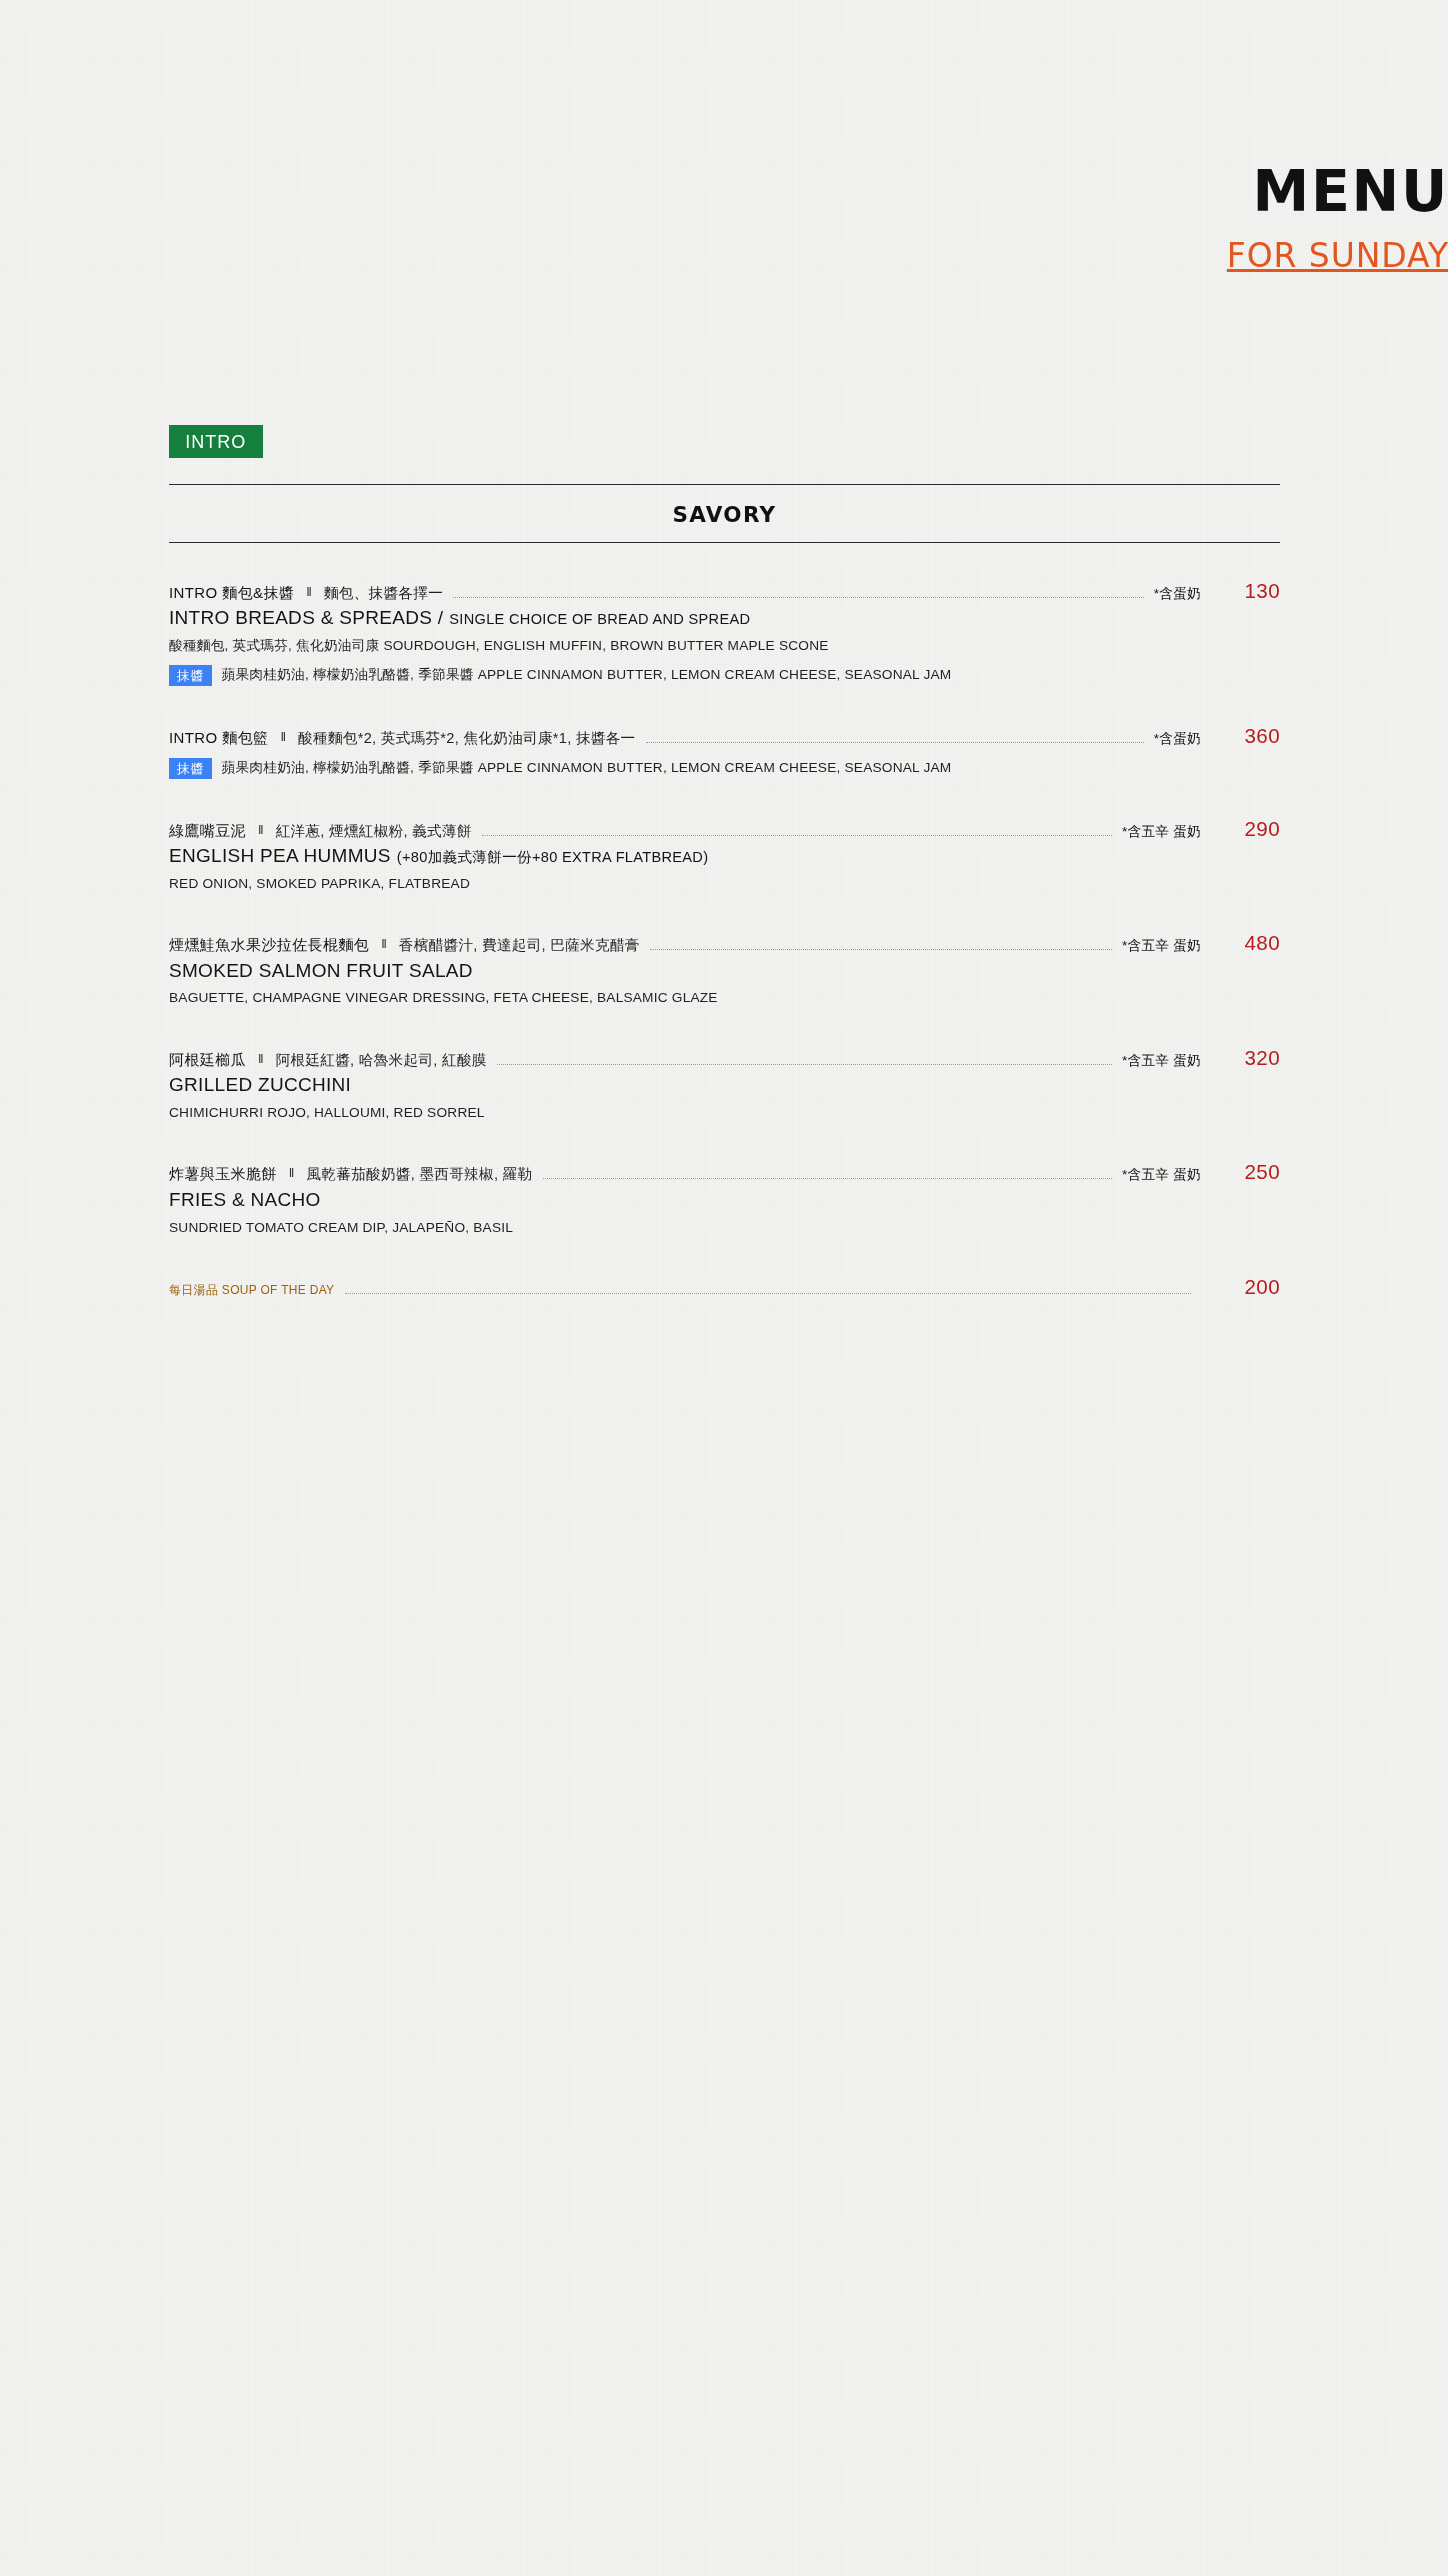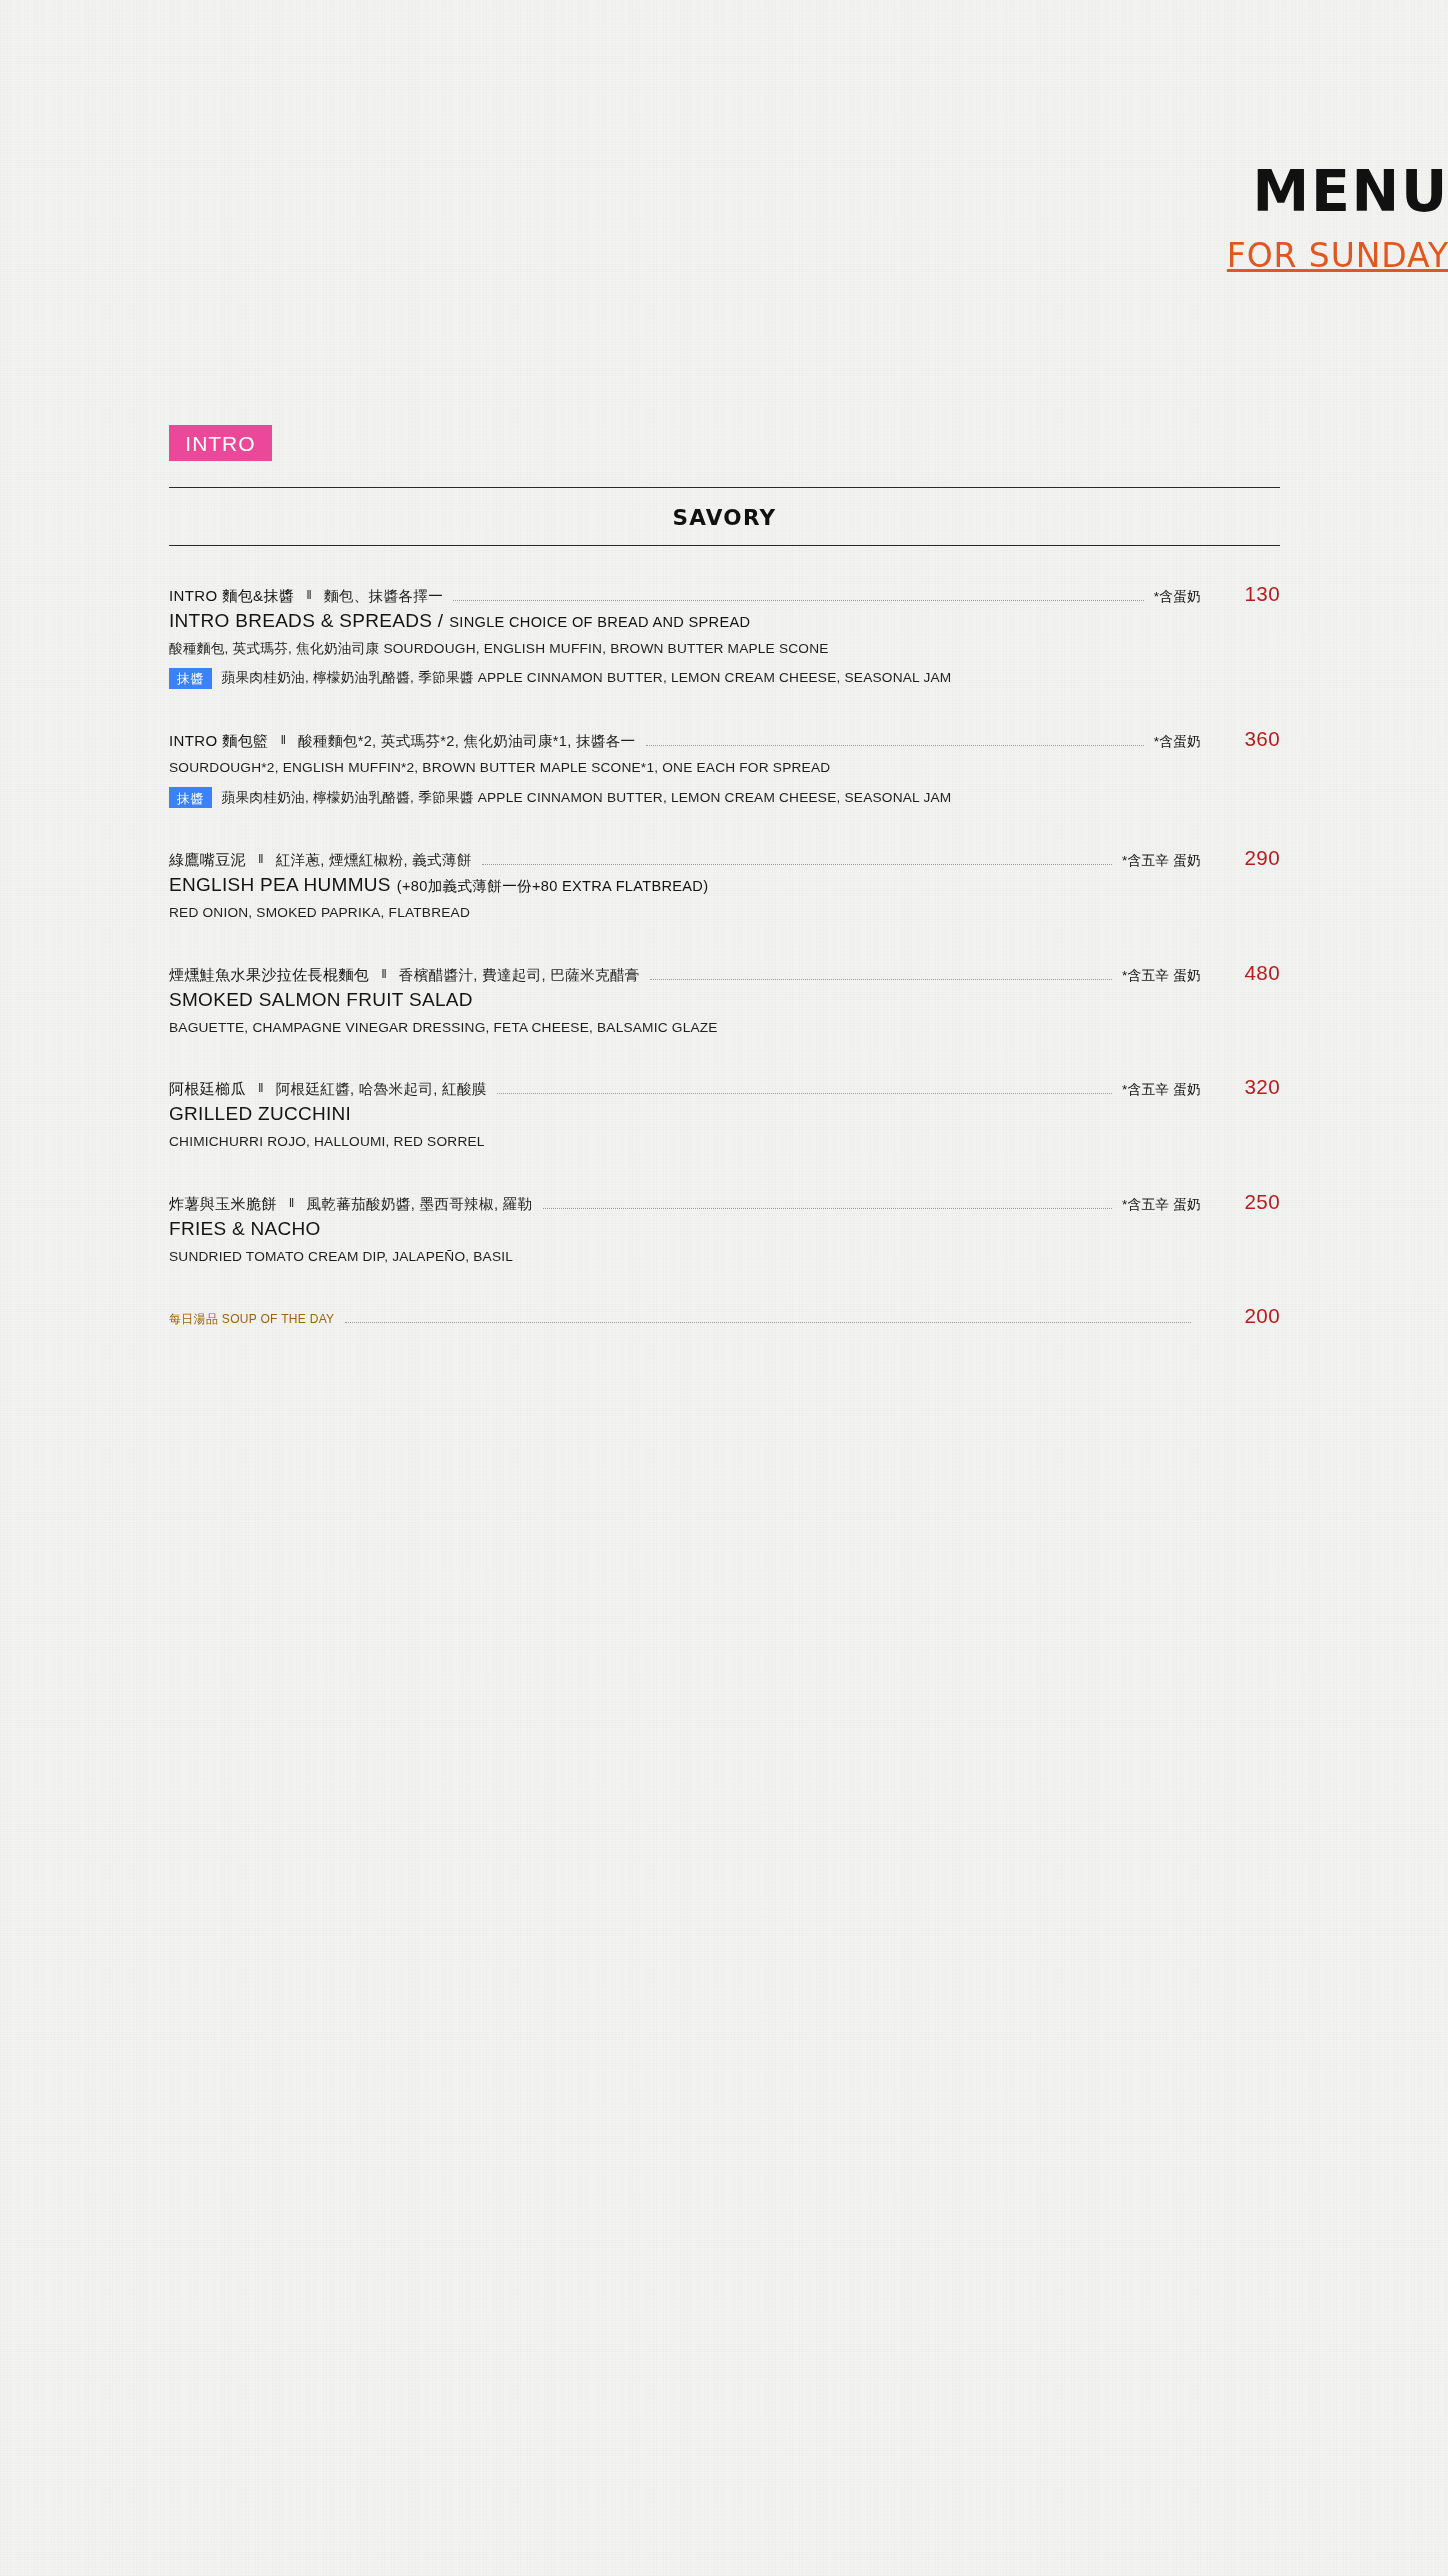--- a/index.html
+++ b/index.html
@@ -58,23 +58,23 @@
 
   
   .content {
     margin: 0 auto;
     width: 1111px;
     padding-top: 153px;
   }
 
   .tag {
     display: inline-block;
-    background: #ec4899;
+    background: #15803d;
     color: #ffffff;
-    font-size: 21px;
+    font-size: 18px;
     letter-spacing: 1px;
     padding: 7.7px 16.3px 6.9px 16.3px;
     line-height: 1;
   }
 
   .section-block {
     margin-top: 26px;
     border-top: 1.2px solid #2a2a2a;
     border-bottom: 1.2px solid #2a2a2a;
     padding: 17px 0 15.5px 0;
@@ -237,21 +237,20 @@
 
       <div class="item">
         <div class="item-row">
           <span class="name-zh">INTRO 麵包籃</span>
           <span class="sep">‖</span>
           <span class="detail-zh">酸種麵包*2, 英式瑪芬*2, 焦化奶油司康*1, 抹醬各一</span>
           <span class="dotfill"></span>
           <span class="allergen">*含蛋奶</span>
           <span class="price">360</span>
         </div>
-        <div class="desc">SOURDOUGH*2, ENGLISH MUFFIN*2, BROWN BUTTER MAPLE SCONE*1, ONE EACH FOR SPREAD</div>
         <div class="spread-row">
           <span class="spread-tag">抹醬</span>
           <span class="spread-text">蘋果肉桂奶油, 檸檬奶油乳酪醬, 季節果醬 APPLE CINNAMON BUTTER, LEMON CREAM CHEESE, SEASONAL JAM</span>
         </div>
       </div>
 
       <div class="item">
         <div class="item-row">
           <span class="name-zh">綠鷹嘴豆泥</span>
           <span class="sep">‖</span>

